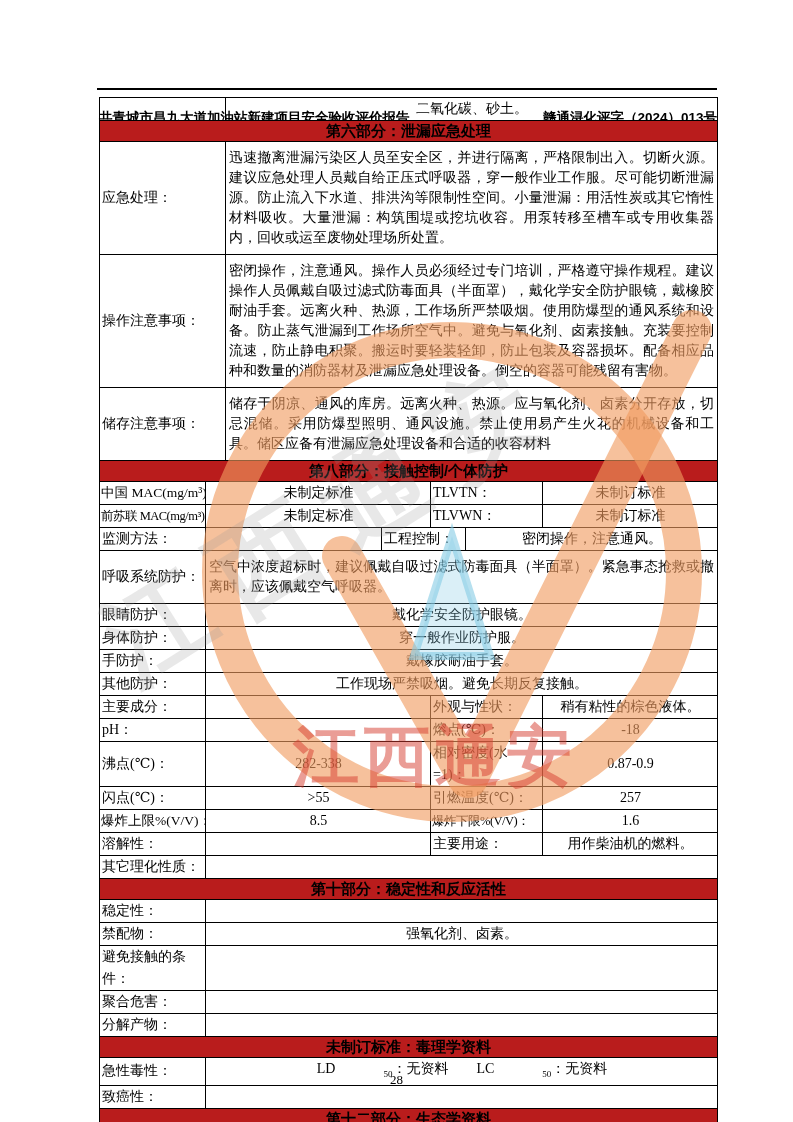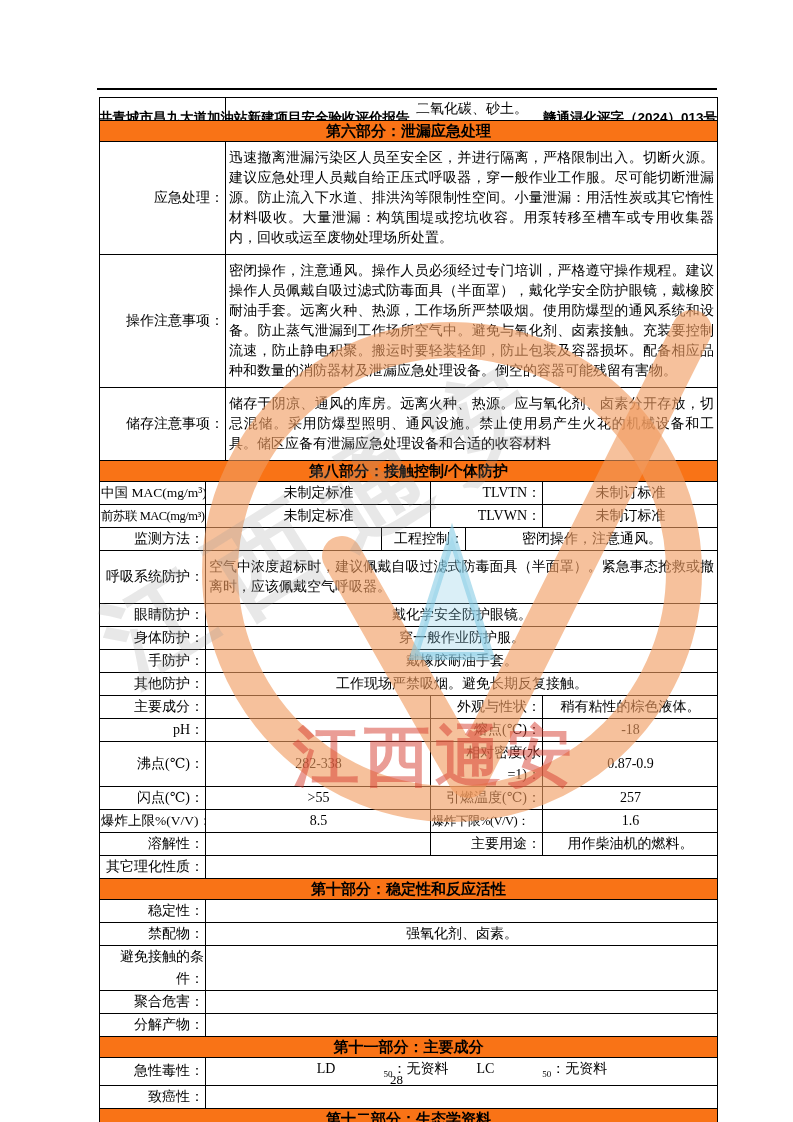--- a/index.html
+++ b/index.html
@@ -19,25 +19,25 @@
     position:absolute;left:97px;top:88px;width:620px;height:0;
     border-bottom:2px solid #000;
   }
   
   .tables{position:absolute;left:99px;top:97px;width:618px;}
   table.tbl{border-collapse:collapse;table-layout:fixed;width:618px;}
   table.tbl + table.tbl{margin-top:-1px;}
   td{border:1px solid #000;overflow:hidden;}
   tr.hrow td{height:22px;line-height:22px;}
   tr.sec td{
-    height:20px;line-height:20px;background:#f97316;text-align:center;
+    height:20px;line-height:20px;background:#b91c1c;text-align:center;
     font-family:"Liberation Sans","DejaVu Sans",sans-serif;
     font-weight:bold;font-size:15px;padding:0;
   }
-  .lbl{text-align:right;vertical-align:middle;font-size:14px;padding:0 1px 0 2px;}
+  .lbl{vertical-align:middle;font-size:14px;padding:0 1px 0 2px;}
   .lblL{text-align:left;vertical-align:middle;font-size:13.5px;padding:0 0 0 1px;white-space:nowrap;}
   .lblS{font-size:12.5px;letter-spacing:-0.5px;}
   .val{text-align:center;vertical-align:middle;font-size:14px;padding:0 2px 0 3px;}
   .multi{text-align:justify;line-height:20px;padding:6px 3px;font-family:Liberation Serif, serif;}
   .gap2{display:inline-block;width:28px;}
   sub{font-size:9px;margin-left:48px;}
   
   .wm{position:absolute;left:0;top:0;width:793px;height:1122px;pointer-events:none;}
   .wm-gray{
     position:absolute;left:115px;top:585px;width:700px;
@@ -228,21 +228,21 @@
     <tr class="hrow">
       <td class="lbl">聚合危害：</td>
       <td class="val" colspan="3"></td>
     </tr>
     <tr class="hrow">
       <td class="lbl">分解产物：</td>
       <td class="val" colspan="3"></td>
     </tr>
 
     <tr class="sec">
-      <td colspan="4">第十一部分：主要成分</td>
+      <td colspan="4">未制订标准：毒理学资料</td>
     </tr>
     <tr class="hrow">
       <td class="lbl">急性毒性：</td>
       <td class="val" colspan="3"><span>LD</span><sub>50</sub><span>：无资料</span><span class="gap2"></span><span>LC</span><sub>50</sub><span>：无资料</span></td>
     </tr>
     <tr class="hrow">
       <td class="lbl">致癌性：</td>
       <td class="val" colspan="3"></td>
     </tr>
 

